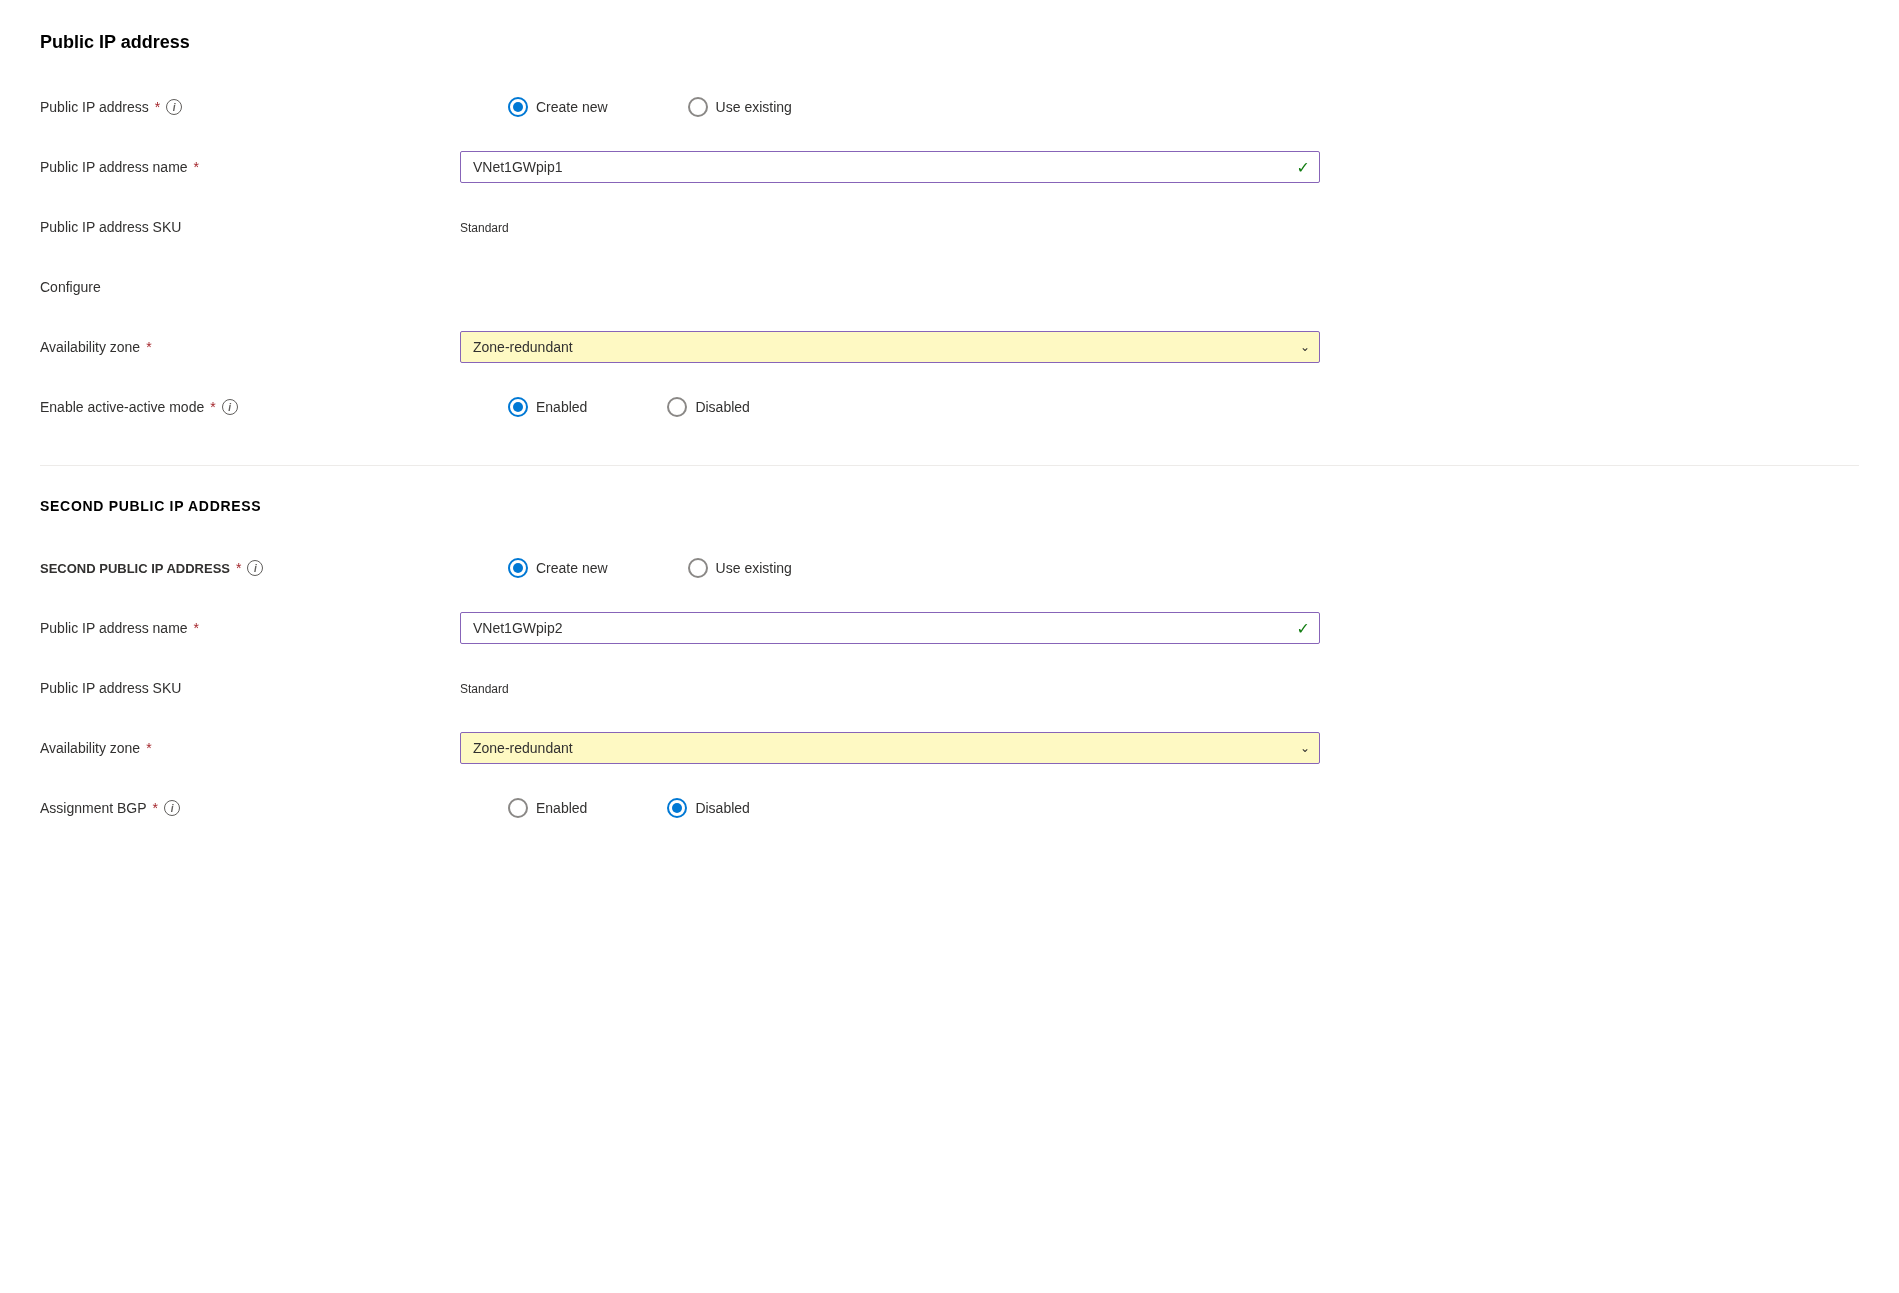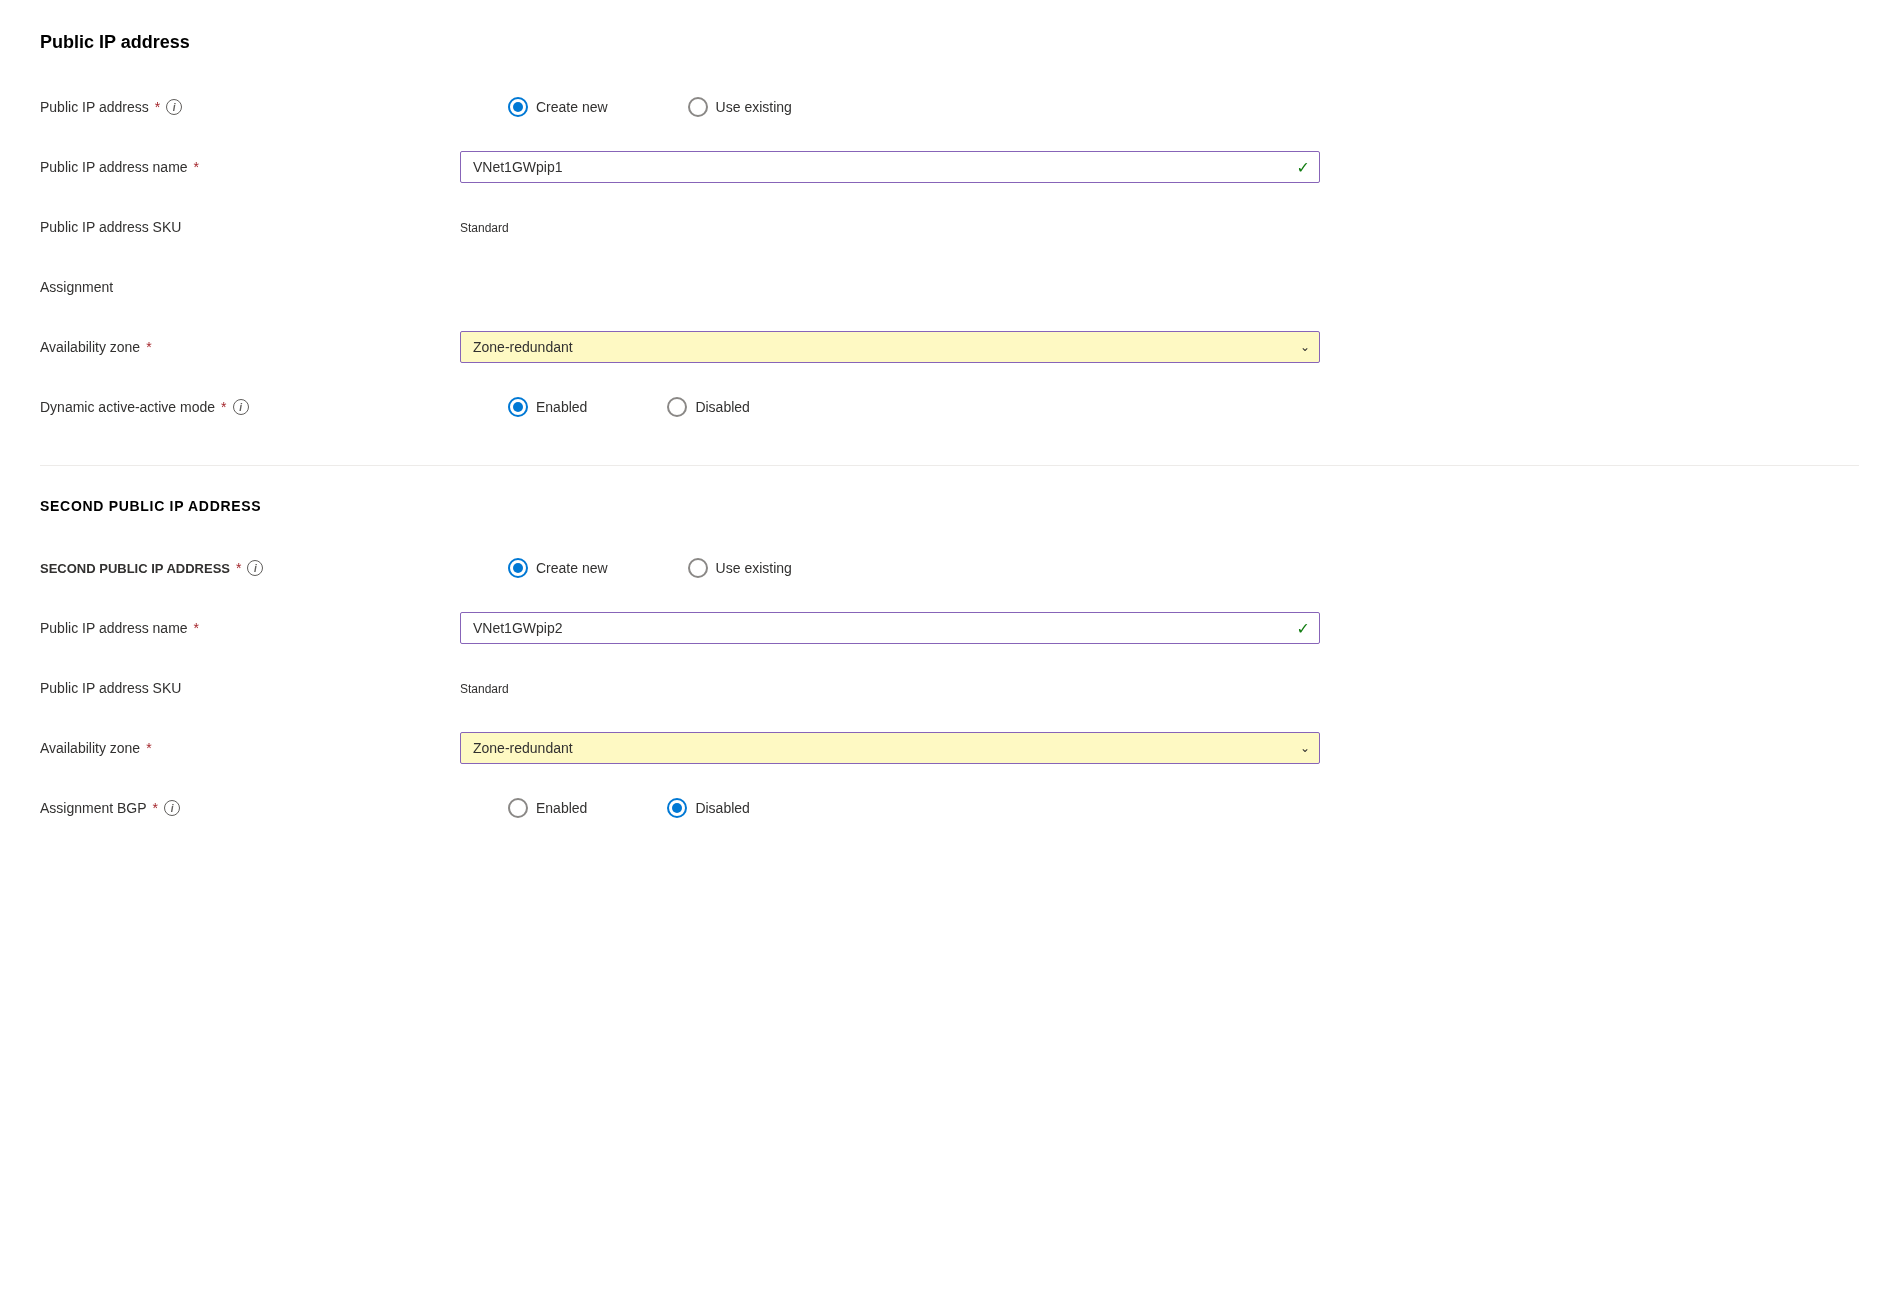--- a/index.html
+++ b/index.html
@@ -258,21 +258,21 @@
     <div class="form-label">
       <span>Public IP address SKU</span>
     </div>
     <div class="form-control">
       <span class="static-value">Standard</span>
     </div>
   </div>
 
   <div class="form-row">
     <div class="form-label">
-      <span>Assignment</span>
+      <span>Configure</span>
     </div>
   </div>
 
   <div class="form-row">
     <div class="form-label">
       <span>Availability zone</span>
       <span class="required-star">*</span>
     </div>
     <div class="form-control">
       <div class="dropdown-wrapper">
@@ -283,21 +283,21 @@
           <option>3</option>
           <option>No Zone</option>
         </select>
         <span class="dropdown-arrow">⌄</span>
       </div>
     </div>
   </div>
 
   <div class="form-row">
     <div class="form-label">
-      <span>Dynamic active-active mode</span>
+      <span>Enable active-active mode</span>
       <span class="required-star">*</span>
       <span class="info-icon">i</span>
     </div>
     <div class="form-control">
       <div class="radio-group">
         <label class="radio-option">
           <div class="radio-circle checked"></div>
           <span class="radio-label">Enabled</span>
         </label>
         <label class="radio-option">

